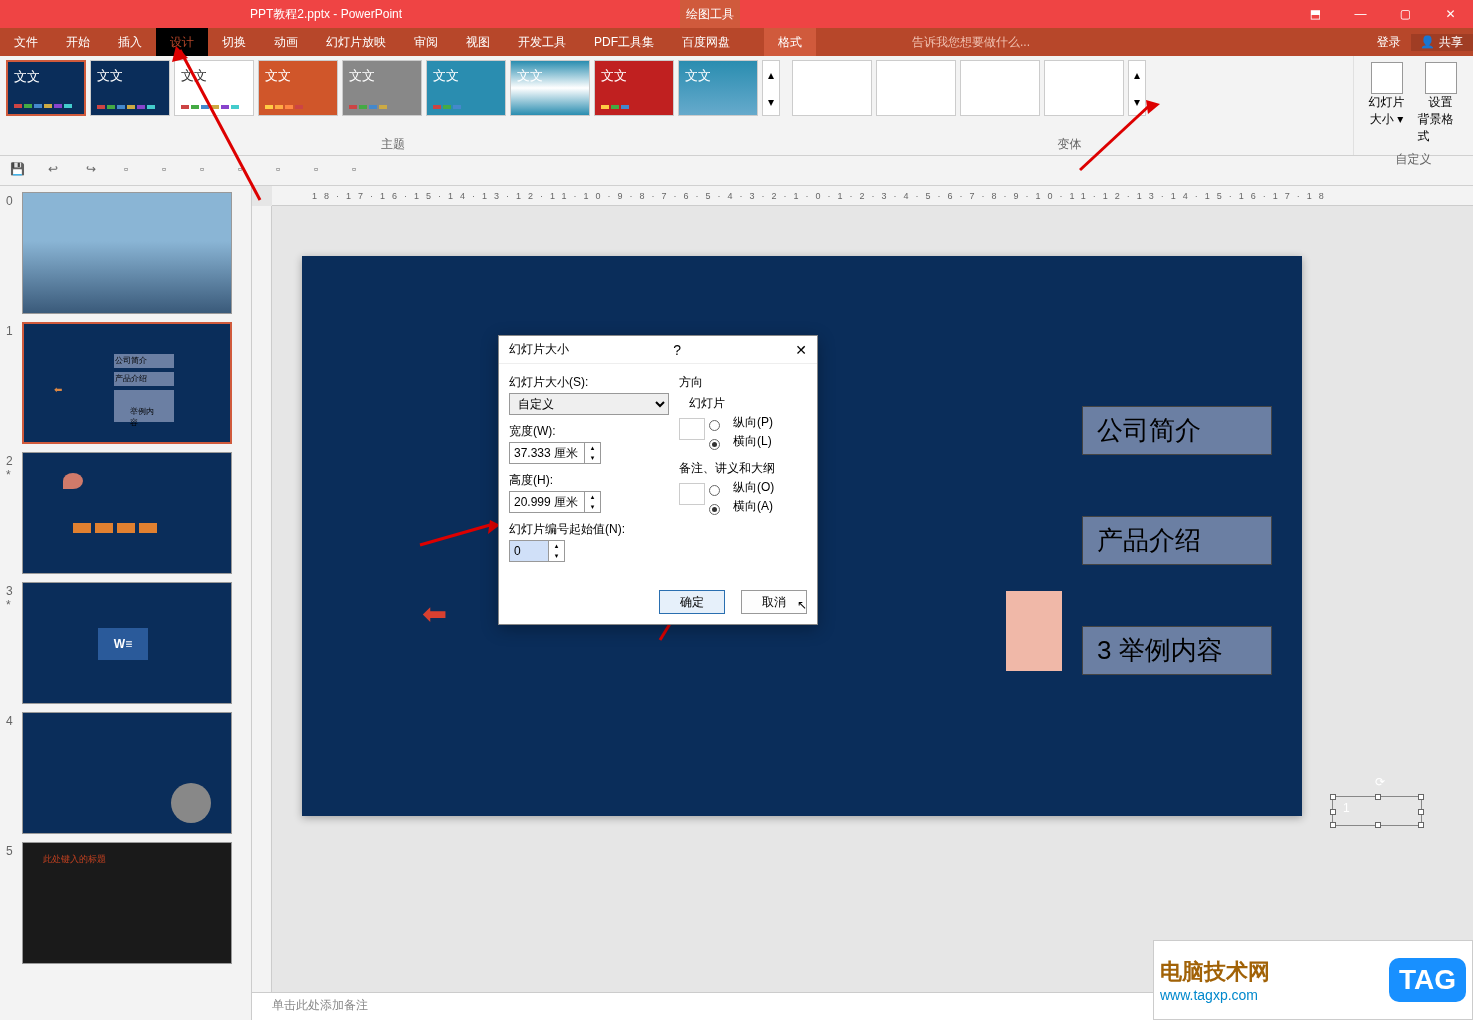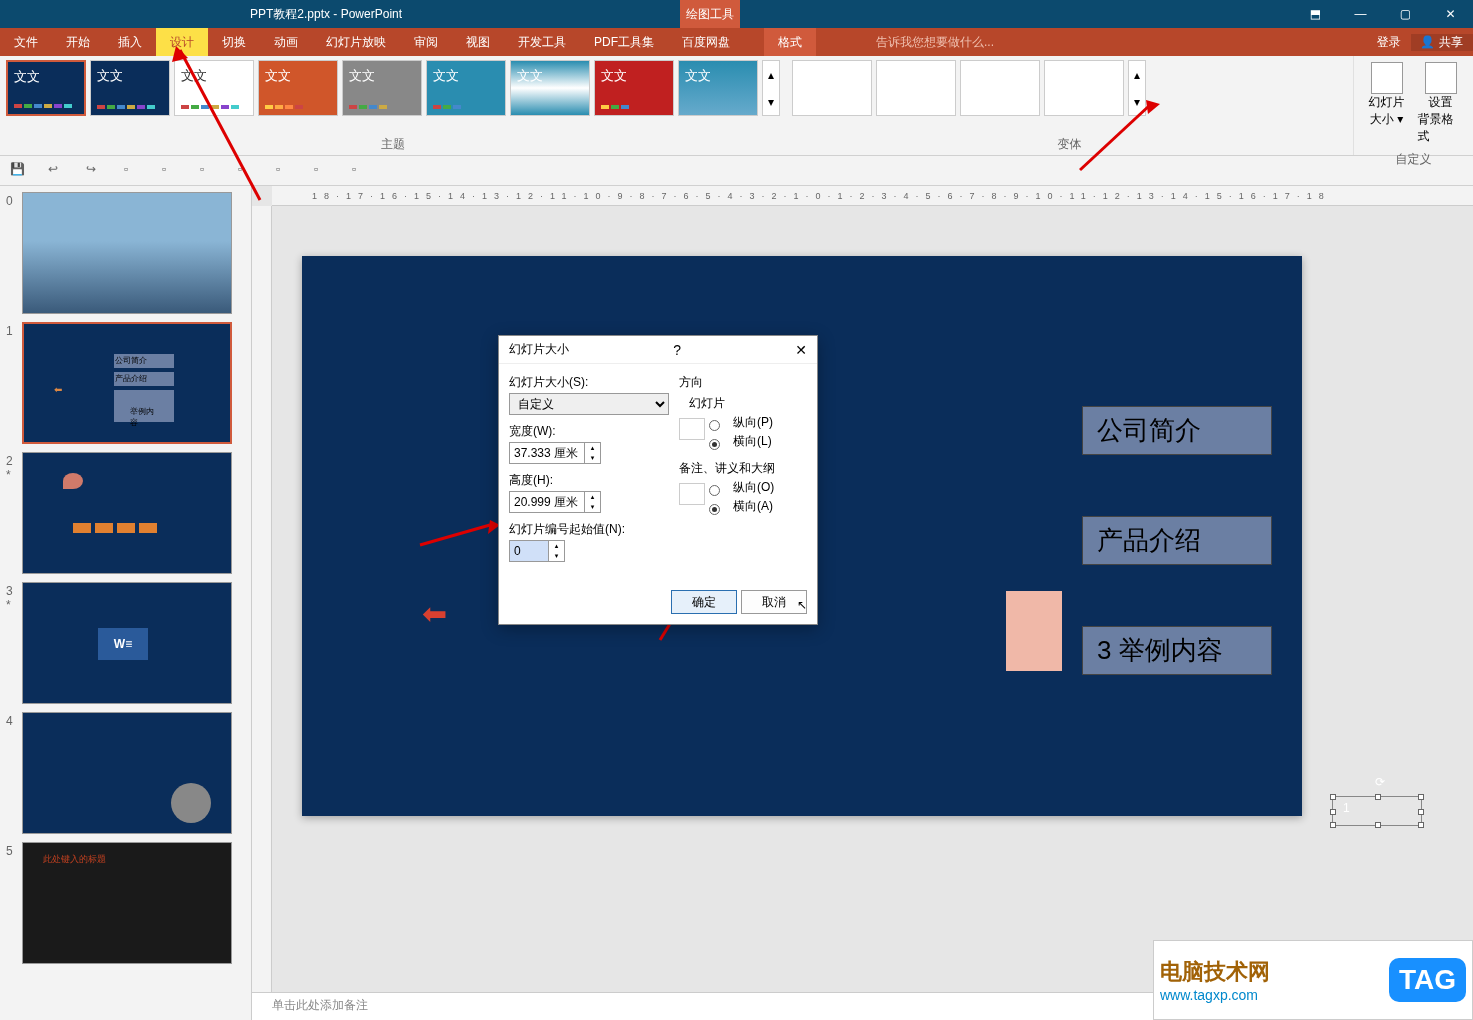--- a/index.html
+++ b/index.html
@@ -1,26 +1,26 @@
 <!DOCTYPE html>
 <html><head>
 <meta charset="utf-8">
 <style>
 *{box-sizing:border-box;margin:0;padding:0;font-family:"Microsoft YaHei",sans-serif;font-size:12px}
 body{background:#f3f3f3;width:1473px;height:1020px;overflow:hidden;position:relative}
-.titlebar{height:28px;background:#0c4a6e;display:flex;align-items:center;color:#fff;position:relative}
+.titlebar{height:28px;background:#ef4444;display:flex;align-items:center;color:#fff;position:relative}
 .titlebar .autosave{width:180px}
 .titlebar .title{position:absolute;left:250px;color:#fff}
 .titlebar .tools{position:absolute;left:680px;top:0;width:60px;text-align:center;background:#d05a3c;height:28px;line-height:28px}
 .titlebar .winbtns{position:absolute;right:0;display:flex}
 .titlebar .winbtns div{width:45px;height:28px;text-align:center;line-height:28px;color:#fff}
 .menubar{height:28px;background:#b7472a;display:flex;color:#fff;align-items:center}
 .menubar .mitem{padding:0 14px;height:28px;line-height:28px;cursor:pointer}
-.menubar .mitem.active{background:#fde047;color:#b7472a}
-.menubar .tell{color:#f0c0b0;margin-left:60px}
+.menubar .mitem.active{background:#000000;color:#b7472a}
+.menubar .tell{color:#f0c0b0;margin-left:96px}
 .menubar .right{margin-left:auto;display:flex}
 .menubar .right div{padding:0 10px}
 .ribbon{height:100px;background:#f3f3f3;border-bottom:1px solid #d0d0d0;display:flex}
 .themes{display:flex;flex-direction:column;padding:4px 6px}
 .themerow{display:flex;gap:4px}
 .theme{width:80px;height:56px;background:#0a2d5a;border:1px solid #ccc;position:relative;padding:6px}
 .theme .tt{color:#fff;font-size:13px}
 .theme .bars{position:absolute;bottom:6px;left:6px;display:flex;gap:2px}
 .theme .bars span{width:8px;height:4px}
 .themedrop{width:18px;height:56px;border:1px solid #ccc;background:#fff;display:flex;flex-direction:column;justify-content:space-around;align-items:center}
@@ -63,21 +63,21 @@
 .dlgfield .inp{display:flex}
 .dlgfield select,.dlgfield input{border:1px solid #999;padding:2px 4px;height:22px}
 .dlgfield select{width:160px}
 .dlgfield input{width:76px}
 .spinner{width:16px;border:1px solid #999;border-left:0;display:flex;flex-direction:column}
 .spinner div{flex:1;font-size:7px;text-align:center;line-height:9px}
 .radio{display:flex;align-items:flex-end;gap:13px;margin:2px 0 2px 30px}
 .radio .r{width:11px;height:11px;border:1px solid #666;border-radius:50%}
 .radio .r.on::after{content:"";display:block;width:5px;height:5px;background:#333;border-radius:50%;margin:2px}
 .dlgic{width:26px;height:22px;background:#fff;border:1px solid #ccc;position:absolute;margin-left:-30px}
-.dlgbtns{display:flex;justify-content:flex-end;gap:4px;padding:10px}
+.dlgbtns{display:flex;justify-content:flex-end;gap:16px;padding:10px}
 .dlgbtns button{width:66px;height:24px;border:1px solid #999;background:#fdfdfd}
 .dlgbtns button.primary{border:1px solid #2a6fb0;background:#e6f0fa}
 .notes{height:28px;border-top:1px solid #ccc;padding:4px 20px;color:#888}
 .watermark{position:absolute;right:0;bottom:0;width:320px;height:80px;background:#fff;border:1px solid #ccc;display:flex;align-items:center;padding:6px;z-index:50}
 .watermark .txt{color:#a16207;font-size:22px;font-weight:bold}
 .watermark .url{color:#08c;font-size:14px}
 .watermark .tag{background:#1890ff;color:#fff;font-size:28px;font-weight:bold;padding:6px 10px;border-radius:10px;margin-left:auto}
 .redarrow{position:absolute;z-index:60}
 .redarrow svg{overflow:visible}
 </style>

